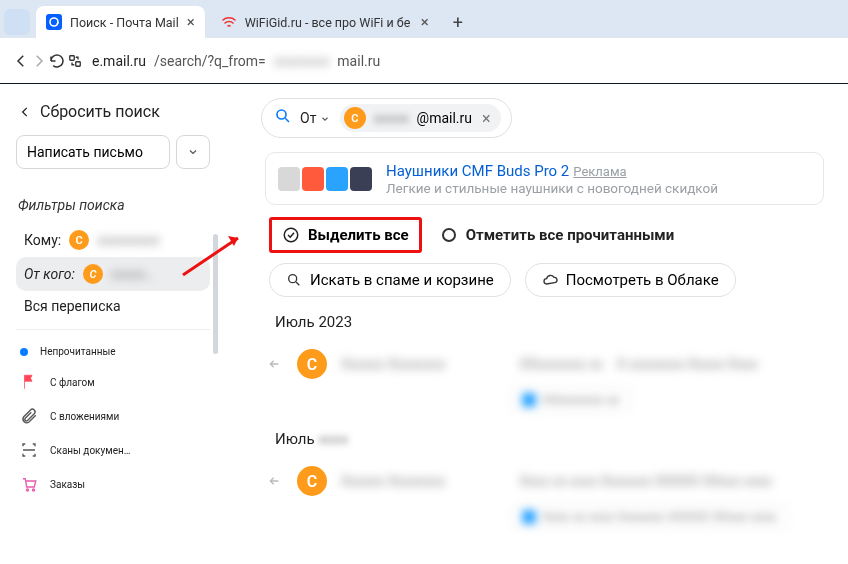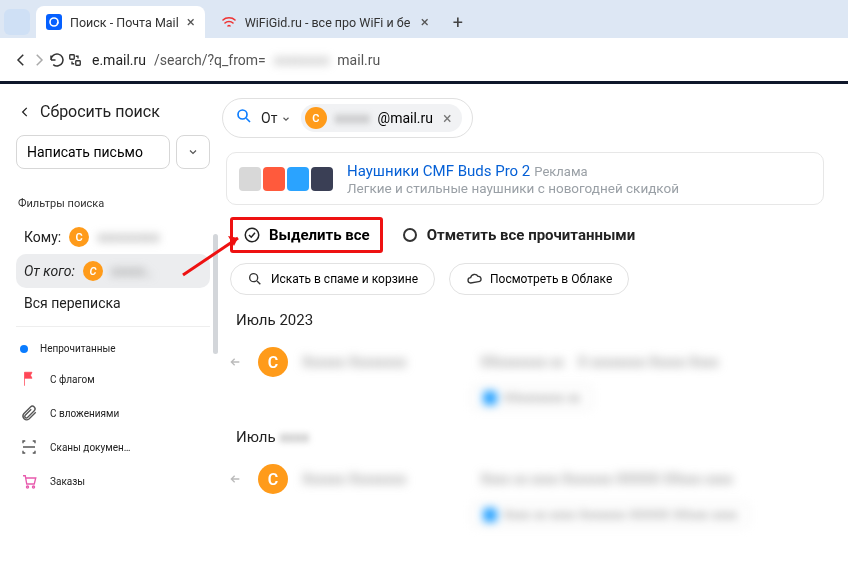--- a/index.html
+++ b/index.html
@@ -9,37 +9,37 @@
   .tabs-bar { display: flex; align-items: center; padding: 6px 4px 0 4px; height: 38px; gap: 6px; }
   .tab { display: flex; align-items: center; gap: 8px; padding: 6px 10px; border-radius: 8px 8px 0 0; height: 32px; font-size: 12.5px; color: #333; max-width: 230px; }
   .tab.active { background: #fff; }
   .tab-label { white-space: nowrap; overflow: hidden; text-overflow: ellipsis; flex: 1; }
   .tab-close { color: #555; font-size: 15px; line-height: 1; cursor: pointer; }
   .tab-sq { width: 26px; height: 26px; border-radius: 6px; background: #cfe0f5; }
   .favicon { width: 16px; height: 16px; display: inline-flex; align-items: center; justify-content: center; }
   .favicon svg { width: 16px; height: 16px; }
   .newtab { font-size: 18px; color: #444; padding: 0 8px; cursor: pointer; }
 
-  .addr-bar { display: flex; align-items: center; padding: 8px 12px; height: 46px; background:#fff; border-bottom: 3px solid #0f172a;}
+  .addr-bar { display: flex; align-items: center; padding: 8px 12px; height: 46px; background:#fff; border-bottom: 1px solid #0f172a;}
   .nav-ico { color: #444; width: 18px; height: 18px; display:flex; align-items:center; justify-content:center; }
   .nav-ico svg { width: 18px; height: 18px; stroke:#333; }
   .nav-ico.dis svg { stroke:#aaa; }
   .url-box { flex: 1; display: flex; align-items: center; gap: 8px; font-size: 14px; color: #555; }
   .url-host { color: #222; }
   .url-blur { filter: blur(4px); color:#999; }
 
-  .content { display: flex; height: calc(564px - 38px - 46px); }
+  .content { display: flex; height: calc(564px - 38px - 46px); gap: 39px; }
   .sidebar { width: 218px; padding: 10px 8px 10px 16px; position: relative; }
   .main { flex: 1; padding: 8px 0 0 4px; overflow: hidden; position:relative;}
 
   .reset-row { display:flex; align-items:center; gap:8px; font-size:16px; color:#222; padding: 8px 0 14px 2px;}
   .compose-row { display:flex; gap:6px; margin-bottom:24px;}
   .compose-btn { flex:1; border:1px solid #d7d7d7; border-radius:8px; padding:8px 10px; font-size:14px; background:#fff; text-align:left; cursor:pointer;}
   .compose-dd { width:34px; border:1px solid #d7d7d7; border-radius:8px; display:flex; align-items:center; justify-content:center; background:#fff; cursor:pointer;}
-  .filters-h { font-size:11px; color:#333; padding:4px 0 10px 2px;}
+  .filters-h { font-size:14px; color:#333; padding:4px 0 10px 2px;font-style:italic;}
   .frow { display:flex; align-items:center; gap:8px; padding:7px 8px; border-radius:10px; font-size:14px; color:#222; cursor:pointer;}
   .frow.sel { background:#ecedef;font-style:italic; }
   .avatar-s { width:20px; height:20px; border-radius:50%; background:#ff9b1a; color:#fff; font-size:11px; display:flex; align-items:center; justify-content:center; font-weight:600;}
   .blur-txt { filter: blur(4px); color:#888; }
   .side-divider { height:1px; background:#eee; margin:8px 0;}
   .side-item { display:flex; align-items:center; gap:12px; padding:8px 4px; font-size:10px; color:#222; cursor:pointer;}
   .side-item .dot { width:8px; height:8px; border-radius:50%; background:#0a7cff;}
   .side-item svg { width:18px; height:18px; }
   .side-scroll { position:absolute; right:0; top:150px; width:5px; height:120px; background:#d3d6da; border-radius:3px;}
 
@@ -47,31 +47,31 @@
   .search-pill .sicon svg{ width:18px; height:18px; stroke:#0a7cff;}
   .pill-from { font-size:14px; color:#222; padding-right:2px;}
   .pill-chip { display:inline-flex; align-items:center; gap:8px; background:#f1f2f4; border-radius:16px; padding:3px 10px 3px 4px; font-size:14px;}
   .pill-chip .avatar-s { width:22px; height:22px; }
   .pill-x { color:#777; font-size:16px; cursor:pointer; padding-left:2px;}
 
   .ad-card { display:flex; gap:14px; border:1px solid #e7e7e7; border-radius:10px; padding:8px 12px; margin:8px 24px 12px 4px; align-items:center;}
   .ad-thumbs { display:flex; gap:2px;}
   .ad-th { width:22px; height:24px; border-radius:4px; }
   .ad-title { color:#0560d6; font-size:15px;}
-  .ad-badge { color:#9aa0a6; font-size:13px; margin-left:4px;}
+  .ad-badge { color:#9aa0a6; font-size:13px; margin-left:4px;text-decoration:underline;}
   .ad-sub { color:#9aa0a6; font-size:13.5px; margin-top:0;}
 
   .action-row { display:flex; align-items:center; gap:20px; margin:4px 0 10px 8px; font-size:15px;font-weight:bold;}
   .select-all { display:flex; align-items:center; gap:8px; border:3px solid #e11; padding:6px 10px; border-radius:3px;}
   .circle-ico { width:18px; height:18px; }
   .mark-read { display:flex; align-items:center; gap:10px; color:#222;text-align:center;}
   .mark-read .ring { width:14px; height:14px; border:2px solid #333; border-radius:50%;}
 
   .chip-row { display:flex; gap:14px; margin:4px 0 16px 8px;}
-  .chip { display:inline-flex; align-items:center; gap:8px; border:1px solid #e2e2e2; border-radius:20px; padding:7px 16px; font-size:12px; cursor:pointer;}
+  .chip { display:inline-flex; align-items:center; gap:8px; border:1px solid #e2e2e2; border-radius:20px; padding:7px 16px; font-size:15px; cursor:pointer;}
   .chip svg { width:16px; height:16px; }
 
   .month-h { font-size:15px; color:#222; margin:6px 0 10px 14px;}
   .mail-row { display:flex; align-items:center; gap:14px; padding:8px 10px 8px 6px;}
   .arrow-reply { color:#bdbdbd; }
   .avatar-m { width:30px; height:30px; border-radius:50%; background:#ff9b1a; color:#fff; display:flex; align-items:center; justify-content:center; font-weight:600;}
   .blur-block { filter: blur(5px); color:#888; font-size:14px; white-space:nowrap;}
   .attach-pill { display:inline-flex; align-items:center; gap:6px; border:1px solid #e5e5e5; border-radius:6px; padding:4px 10px; filter: blur(4px); color:#888; font-size:13px; margin-left:250px; margin-bottom:12px;}
   .att-sq { width:14px; height:14px; background:#2aa3ff; border-radius:3px;}
 

